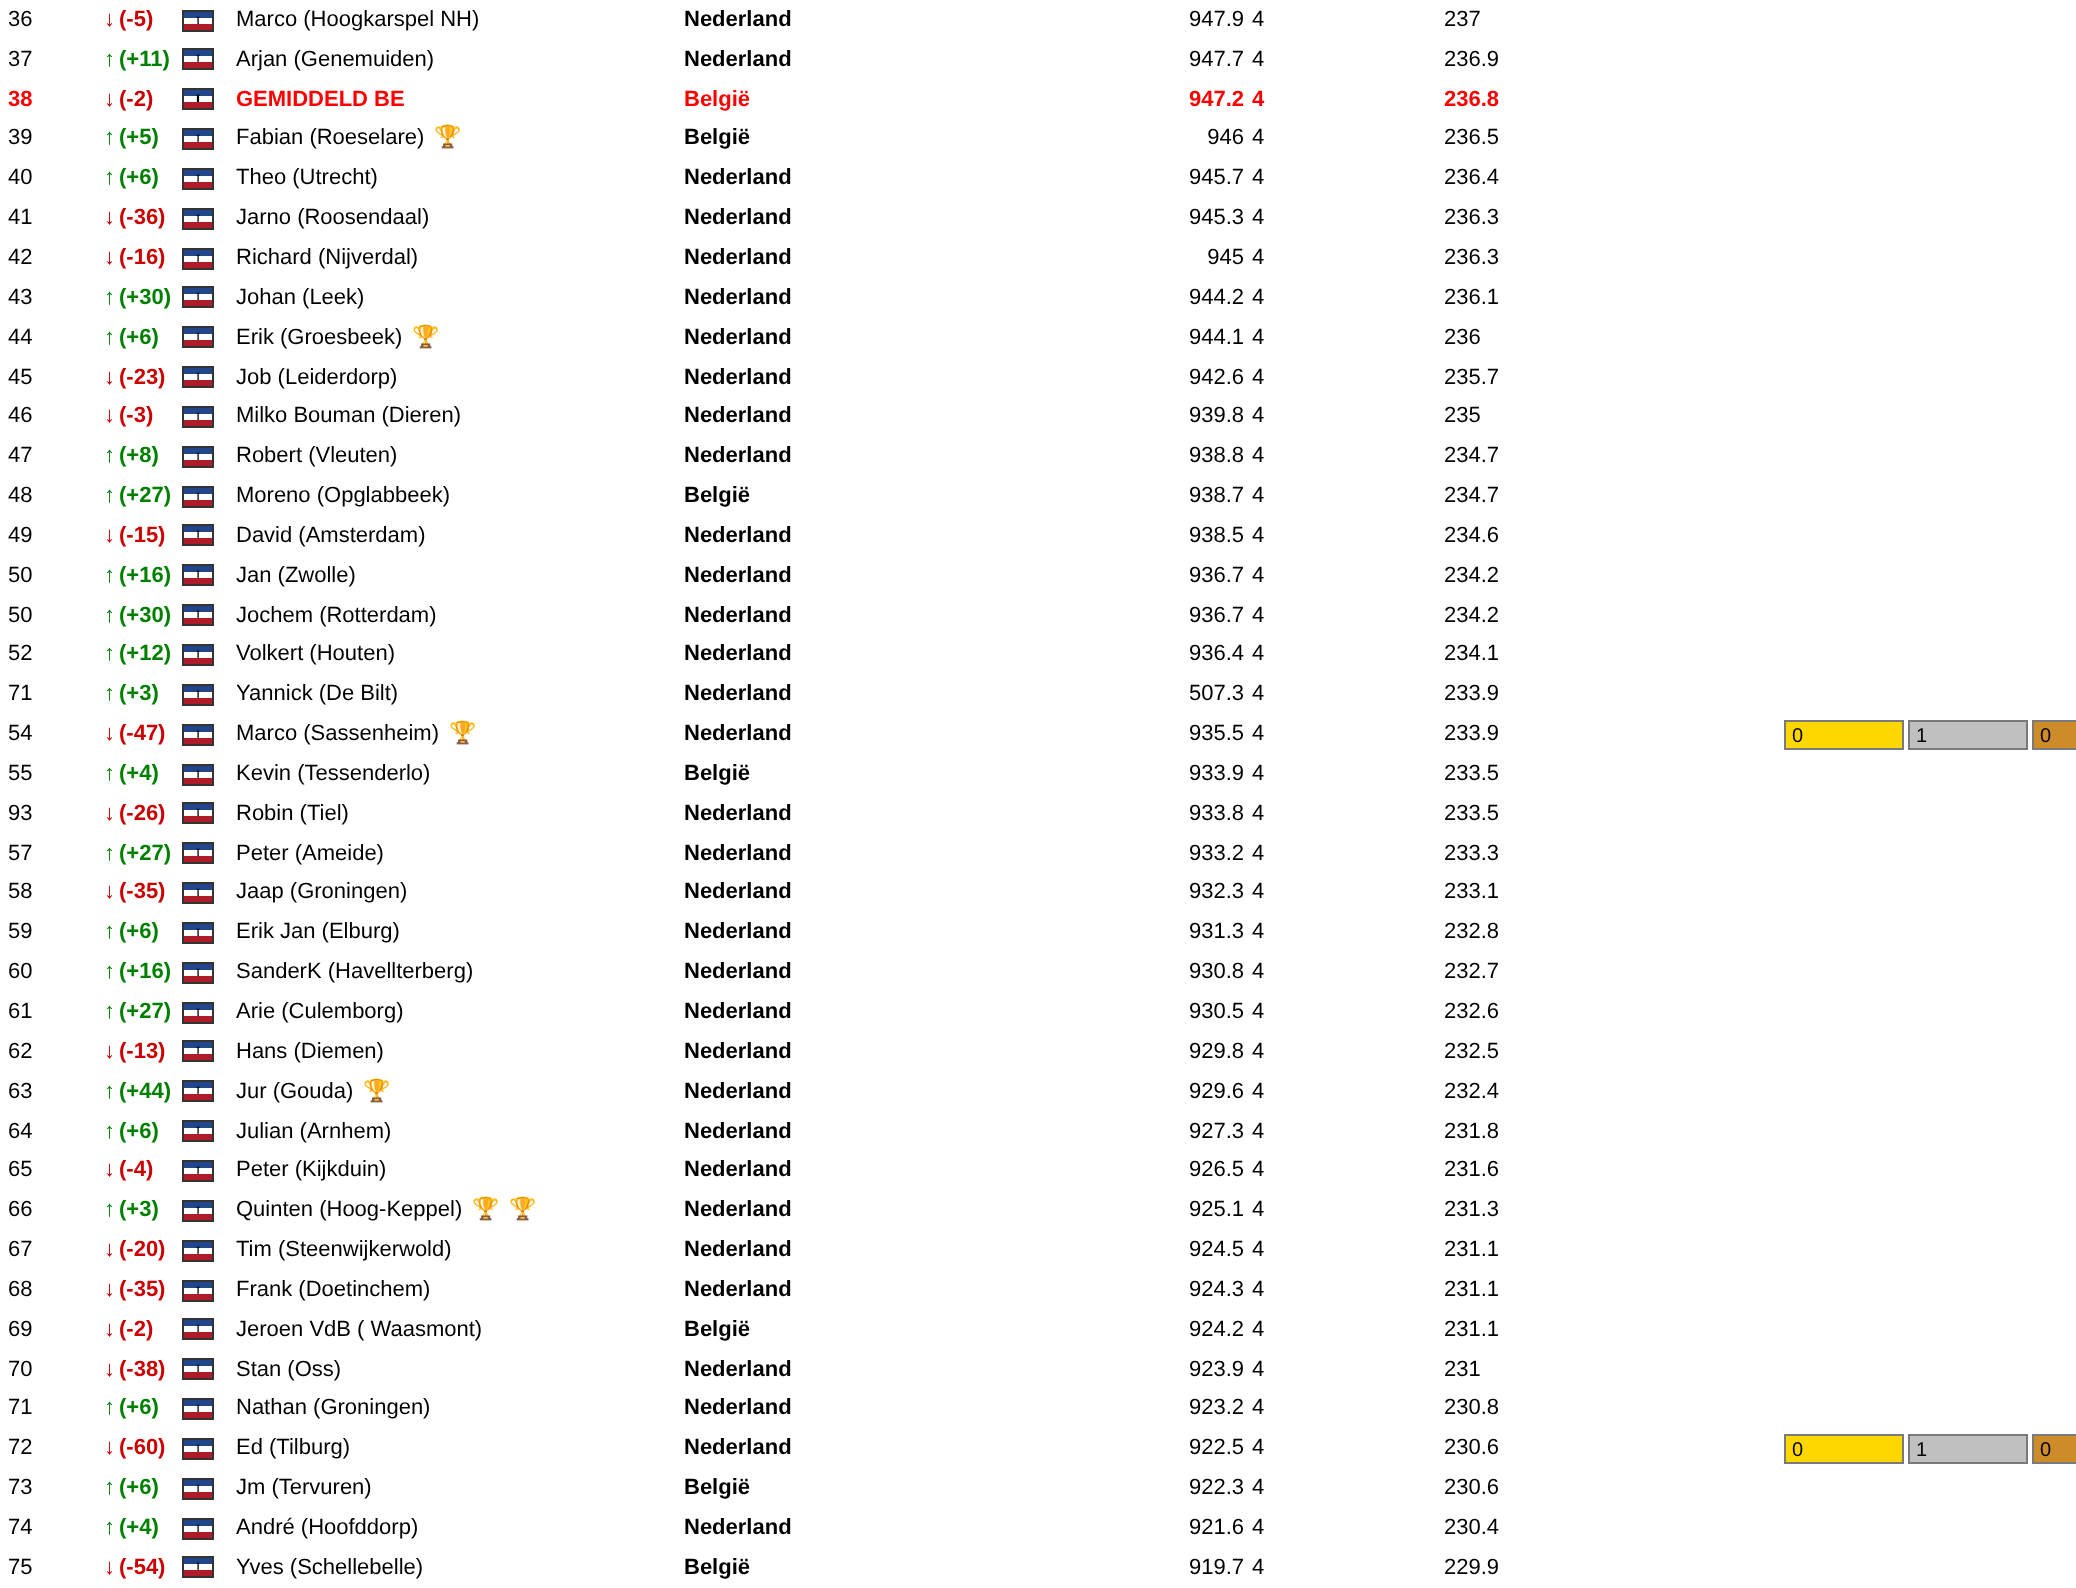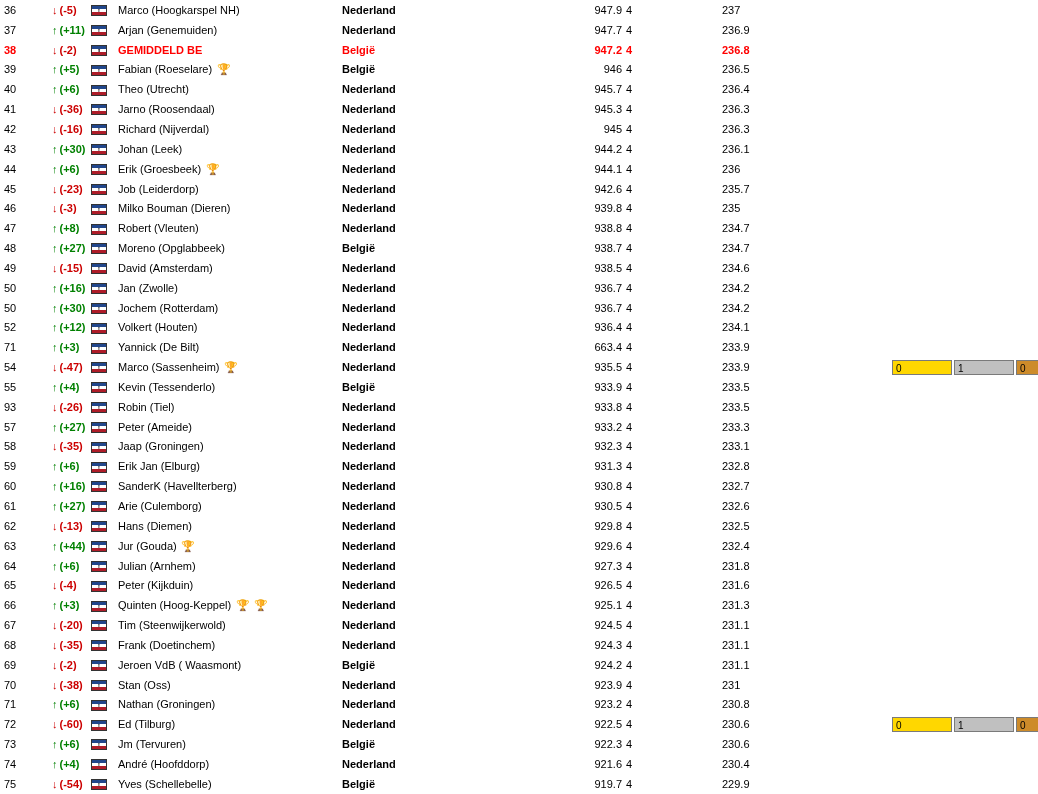--- a/index.html
+++ b/index.html
@@ -379,21 +379,21 @@
           <td class="badge-cell"></td>
           <td class="badge-cell"></td>
           <td class="badge-cell"></td>
         </tr>
         <tr>
           <td class="rank">71</td>
           <td class="move"><span class="arrow-glyph arrow-up">↑</span><span class="delta arrow-up">(+3)</span></td>
           <td class="flagcell"><span class="flag"><span class="band-top"></span><span class="letter">I</span><span class="band-bot"></span></span></td>
           <td class="name"><span>Yannick (De Bilt)</span></td>
           <td class="country">Nederland</td>
-          <td class="points">663.4</td>
+          <td class="points">507.3</td>
           <td class="games">4</td>
           <td class="avg">233.9</td>
           <td></td>
           <td class="badge-cell"></td>
           <td class="badge-cell"></td>
           <td class="badge-cell"></td>
         </tr>
         <tr>
           <td class="rank">54</td>
           <td class="move"><span class="arrow-glyph arrow-down">↓</span><span class="delta arrow-down">(-47)</span></td>

